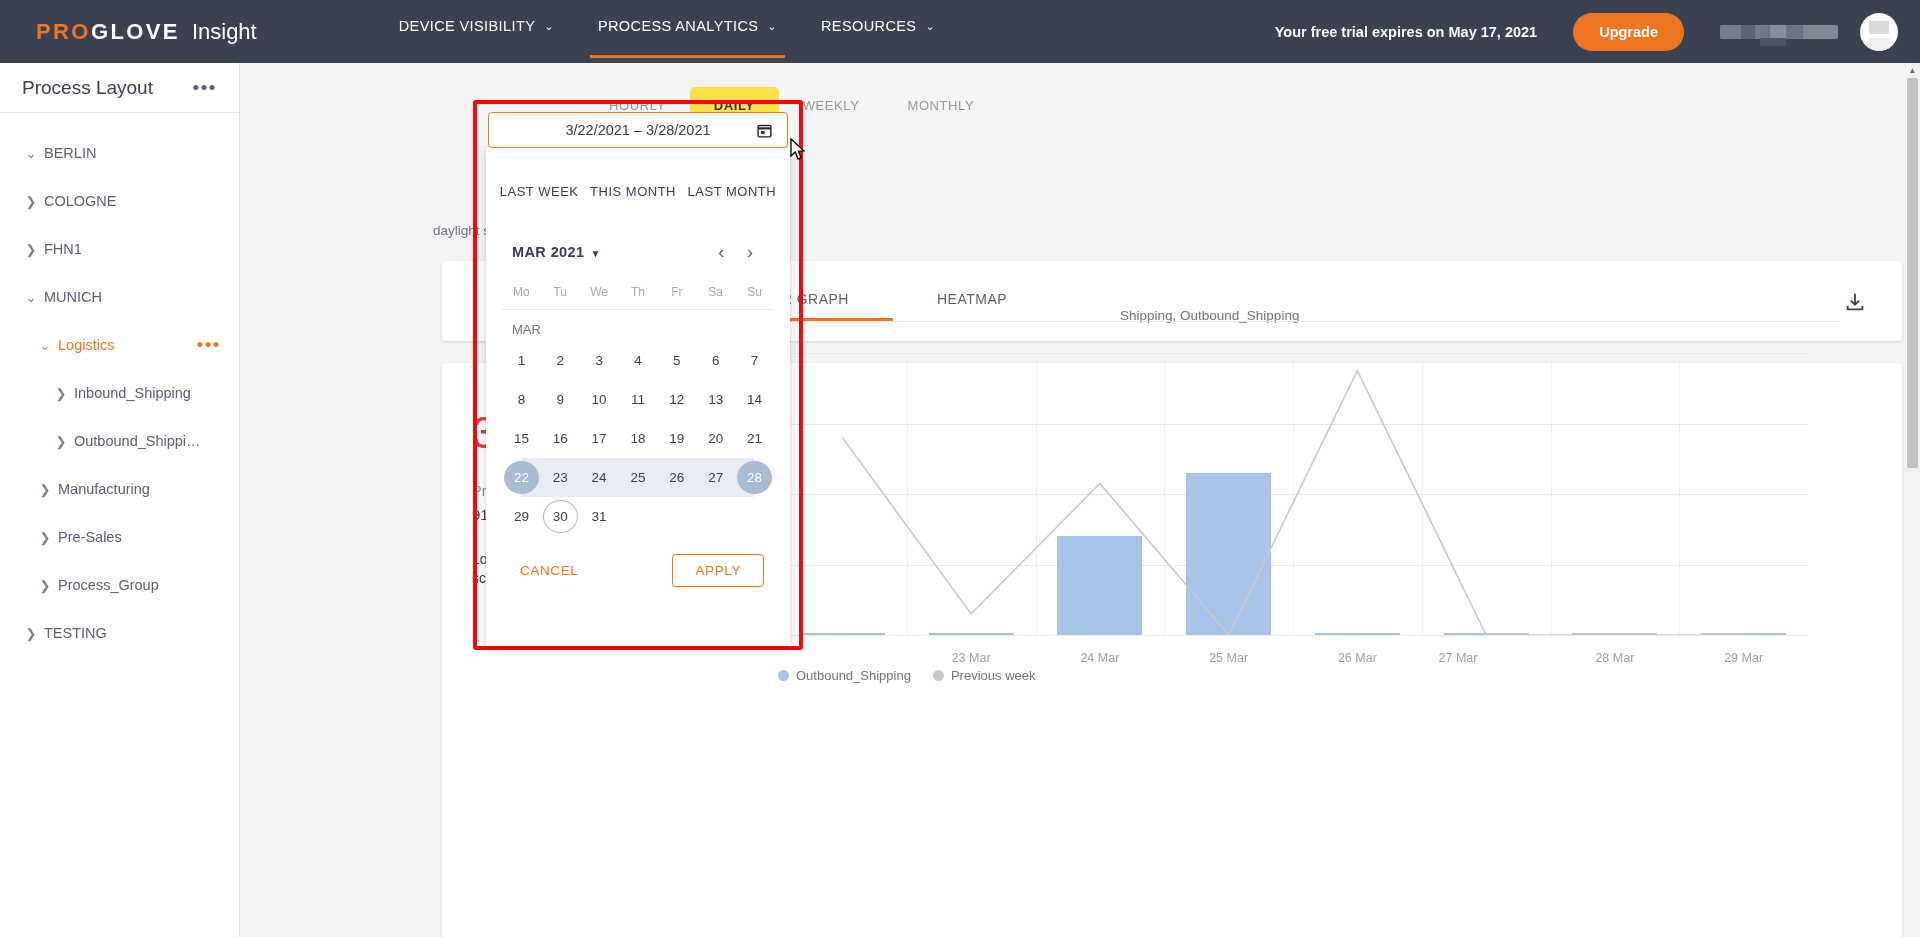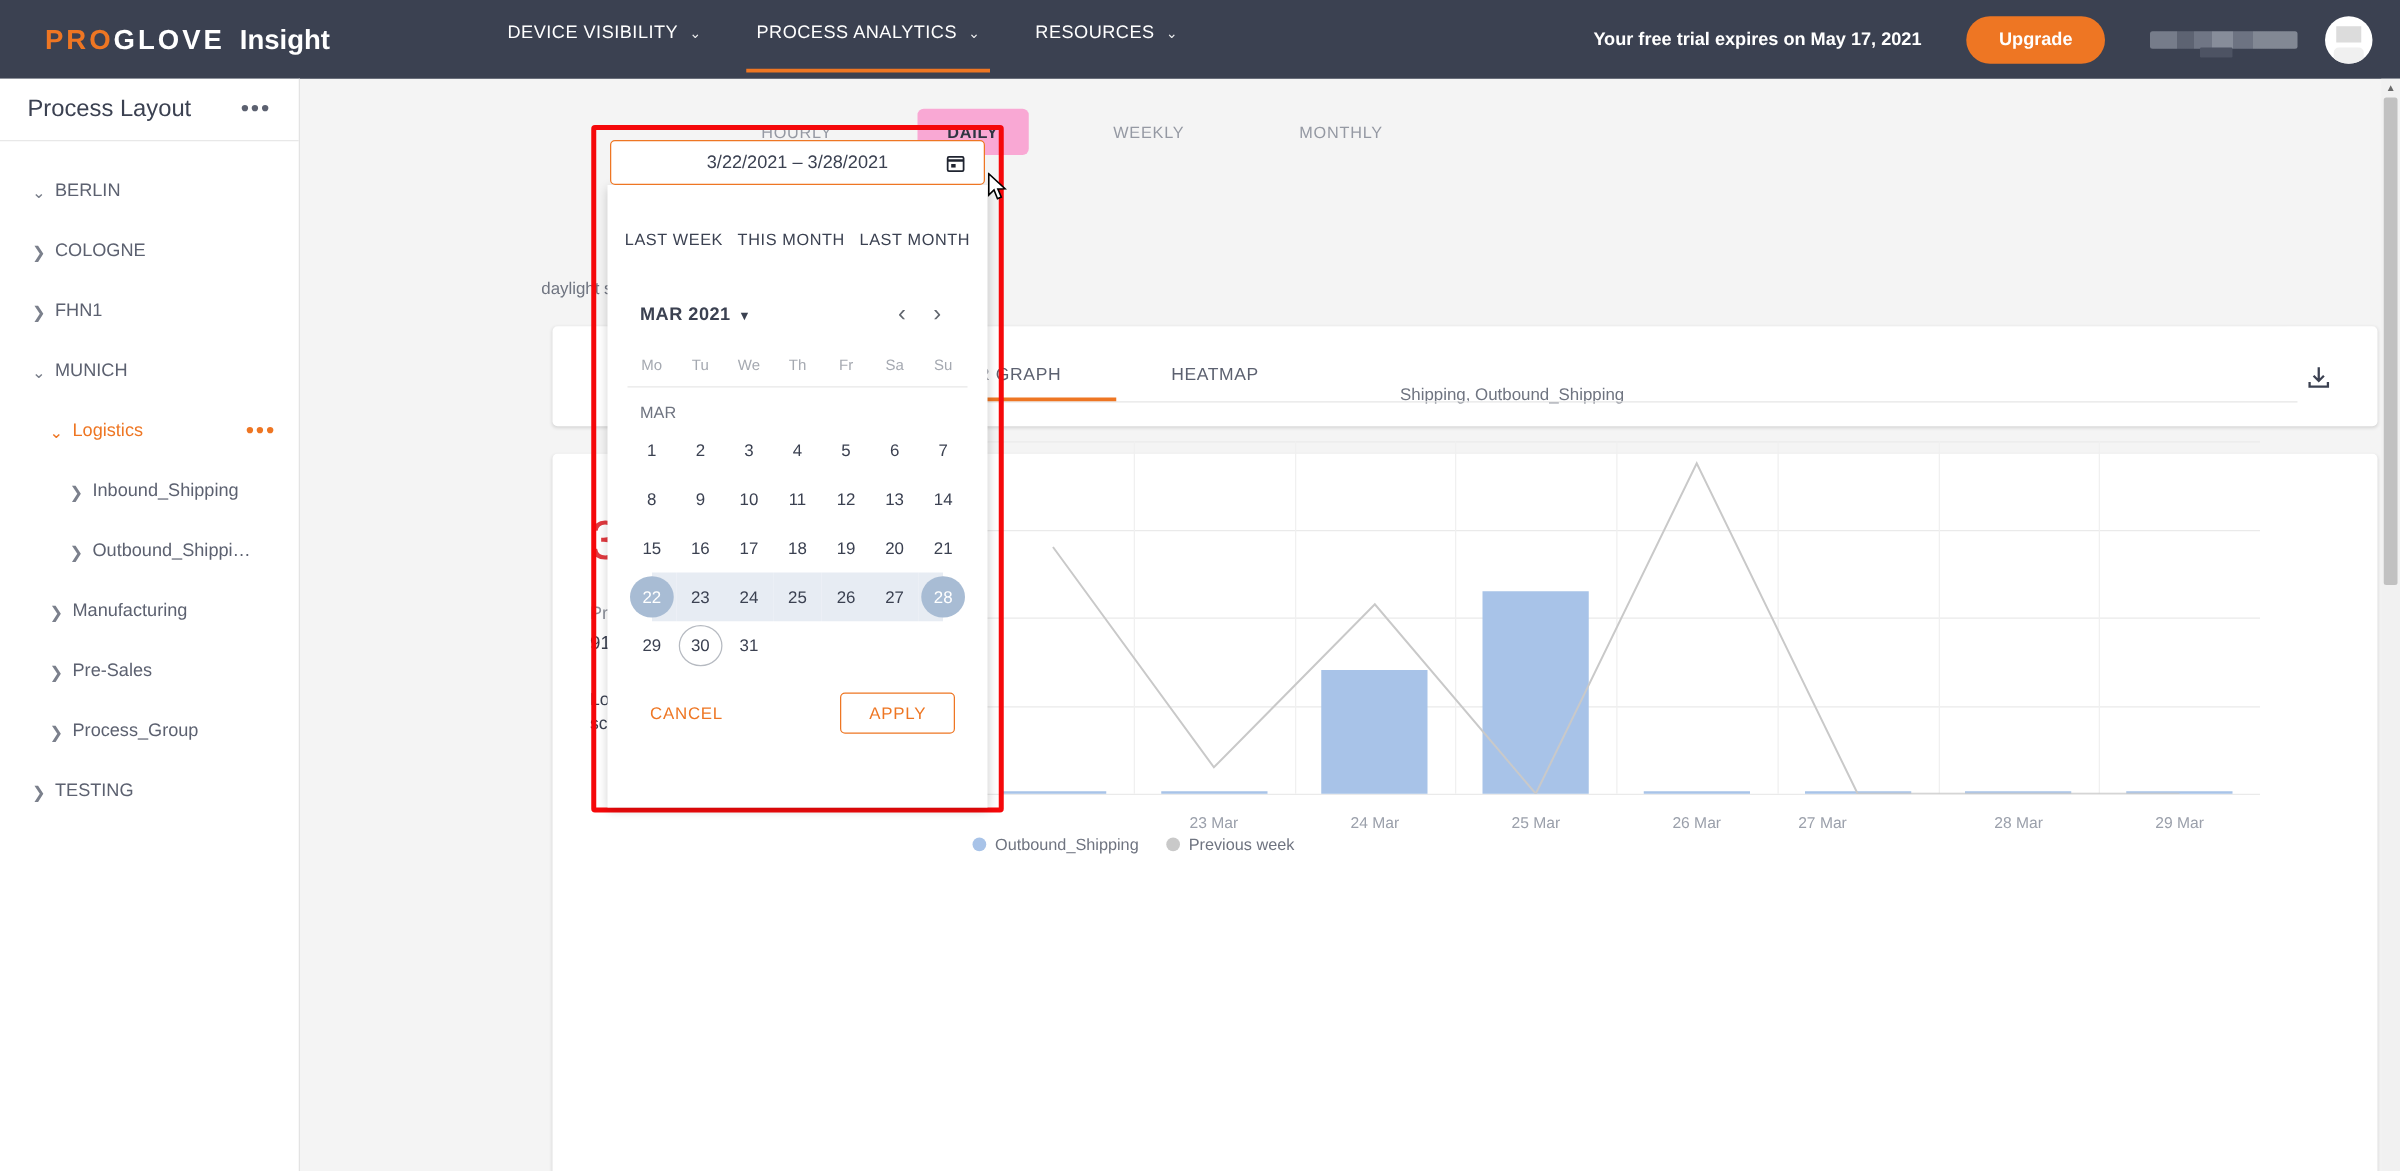--- a/index.html
+++ b/index.html
@@ -10,21 +10,21 @@
   }
 
   
   .topnav {
     position: absolute; top: 0; left: 0; width: 1920px; height: 63px;
     background: #3b4151; display: flex; align-items: center;
   }
   .logo { margin-left: 36px; display: flex; align-items: baseline; }
   .logo-pro { color: #ee7623; font-size: 22px; font-weight: bold; letter-spacing: 2.4px; }
   .logo-glove { color: #ffffff; font-size: 22px; font-weight: bold; letter-spacing: 2.4px; }
-  .logo-insight { color: #ffffff; font-size: 22px; margin-left: 12px; font-weight: 700; }
+  .logo-insight { color: #ffffff; font-size: 22px; margin-left: 12px; font-weight: 400; }
 
   .navitems { display: flex; align-items: flex-start; margin-left: 120px; height: 74px; }
   .navitem {
     color: #ffffff; font-size: 14.5px; letter-spacing: .4px;
     height: 63px; display: flex; align-items: center; padding: 0 22px;
     position: relative; cursor: pointer; white-space: nowrap;
   }
   .navitem .caret { margin-left: 9px; font-size: 11px; opacity: .95; }
   .navitem.active::after {
     content: ""; position: absolute; left: 14px; right: 14px; bottom: 0;
@@ -88,26 +88,26 @@
   .sb-row.sel { color: #ee7623; }
   .sb-row.sel .chev { color: #ee7623; }
   .sb-label { flex: 1; white-space: nowrap; overflow: hidden; text-overflow: ellipsis; padding-right: 8px; }
 
   
   .main { position: absolute; top: 63px; left: 240px; width: 1668px; height: 874px; }
 
   .toolbar {
     position: absolute; top: 24px; left: 195px; display: flex; align-items: center;
   }
-  .seg { display: flex; align-items: center; margin-left: 150px; gap: 44px; }
+  .seg { display: flex; align-items: center; margin-left: 150px; }
   .seg-btn {
     font-size: 13px; letter-spacing: .6px; color: #9599a3; padding: 11px 24px;
     border-radius: 5px; cursor: pointer;
   }
-  .seg-btn.on { background: #f9a8d4; color: #2f3542; font-weight: bold; }
+  .seg-btn.on { background: #fde047; color: #2f3542; font-weight: bold; }
 
   .dst-note {
     position: absolute; top: 160px; left: 193px; font-size: 13.5px; color: #6f7480;
   }
 
   .card {
     position: absolute; background: #ffffff; border-radius: 4px;
     box-shadow: 0 1px 3px rgba(0,0,0,.13);
   }
   .card-top { top: 198px; left: 202px; width: 1460px; height: 80px; }

